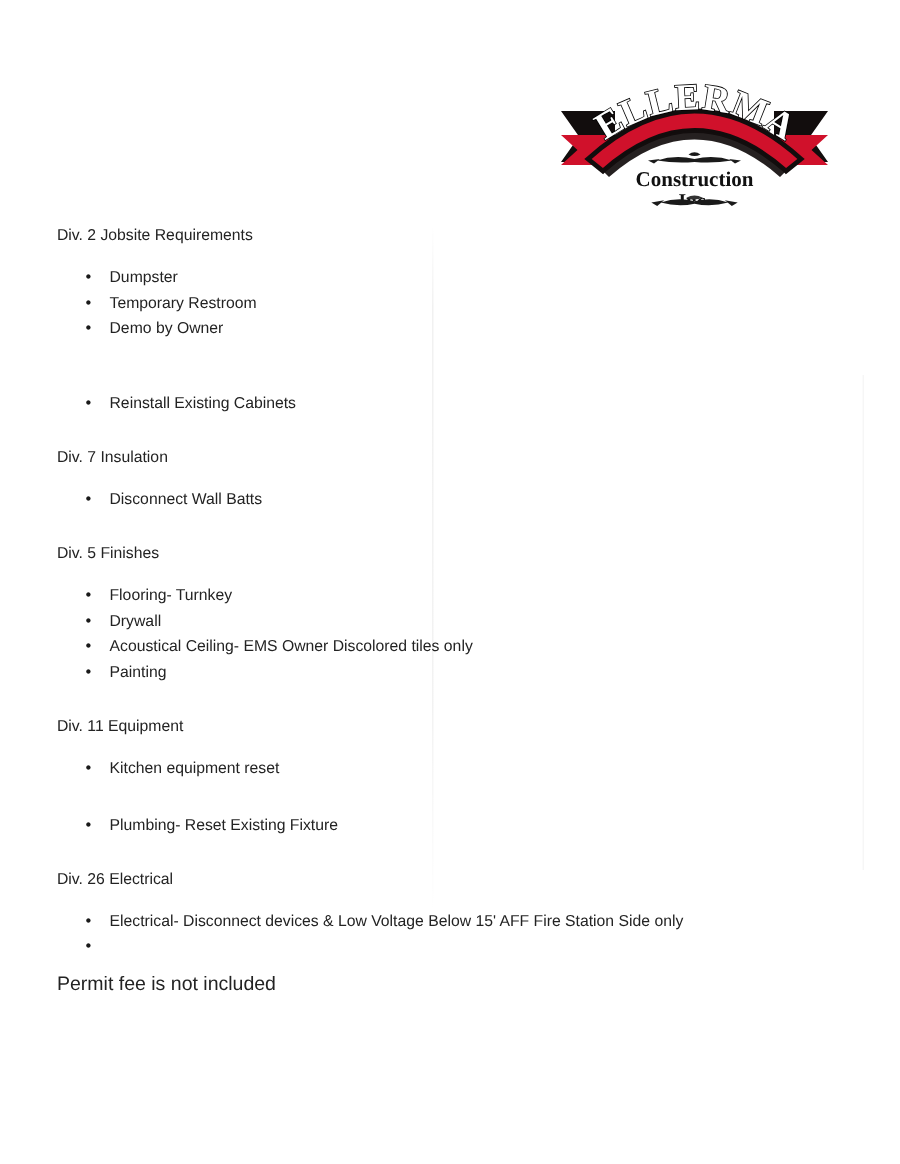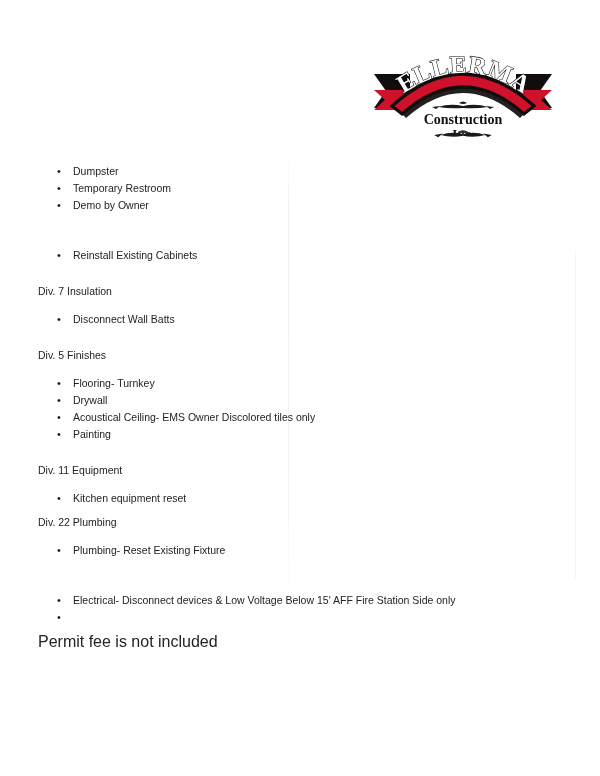--- a/index.html
+++ b/index.html
@@ -97,21 +97,21 @@
   }
   ul.items li .bullet {
     position: absolute;
     left: 19px;
     top: 0;
     line-height: 17px;
     font-size: 11px;
     color: #1a1a1a;
   }
   .closing {
-    font-size: 16px;
+    font-size: 13px;
     line-height: 14px;
     color: #232323;
     margin: 0;
     white-space: nowrap;
   }
 
   
   .gap-head   { height: 13px; }
   .gap-sect   { height: 20px; }
   .gap-tight  { height: 8px; }
@@ -163,20 +163,21 @@
         <path d="M 90,5 Q 97,1 104,5 Q 97,8 90,5 Z" fill="#333"></path>
         <path d="M 60,9 L 71,7 L 65,12 Z"></path>
         <path d="M 134,9 L 123,7 L 129,12 Z"></path>
       </g>
     </svg>
   </div>
 
   <div class="doc-body">
 
     <div class="section">
+      <p class="section-heading">Div. 2 Jobsite Requirements</p>
       <div class="gap-head"></div>
       <ul class="items">
         <li><span class="bullet">•</span><span>Dumpster</span></li>
         <li><span class="bullet">•</span><span>Temporary Restroom</span></li>
         <li><span class="bullet">•</span><span>Demo by Owner</span></li>
       </ul>
     </div>
 
     <div class="gap-sect"></div>
 
@@ -216,30 +217,30 @@
       <p class="section-heading">Div. 11 Equipment</p>
       <div class="gap-head"></div>
       <ul class="items">
         <li><span class="bullet">•</span><span>Kitchen equipment reset</span></li>
       </ul>
     </div>
 
     <div class="gap-tight"></div>
 
     <div class="section">
-      <p class="section-heading">Div. 22 Plumbing</p>
       <div class="gap-head"></div>
       <ul class="items">
         <li><span class="bullet">•</span><span>Plumbing- Reset Existing Fixture</span></li>
       </ul>
     </div>
 
     <div class="gap-sect"></div>
 
     <div class="section">
+      <p class="section-heading">Div. 26 Electrical</p>
       <div class="gap-head"></div>
       <ul class="items">
         <li><span class="bullet">•</span><span>Electrical- Disconnect devices &amp; Low Voltage Below 15' AFF Fire Station Side only</span></li>
         <li><span class="bullet">•</span></li>
       </ul>
     </div>
 
     <div style="height:26px"></div>
 
     <p class="closing">Permit fee is not included</p>

